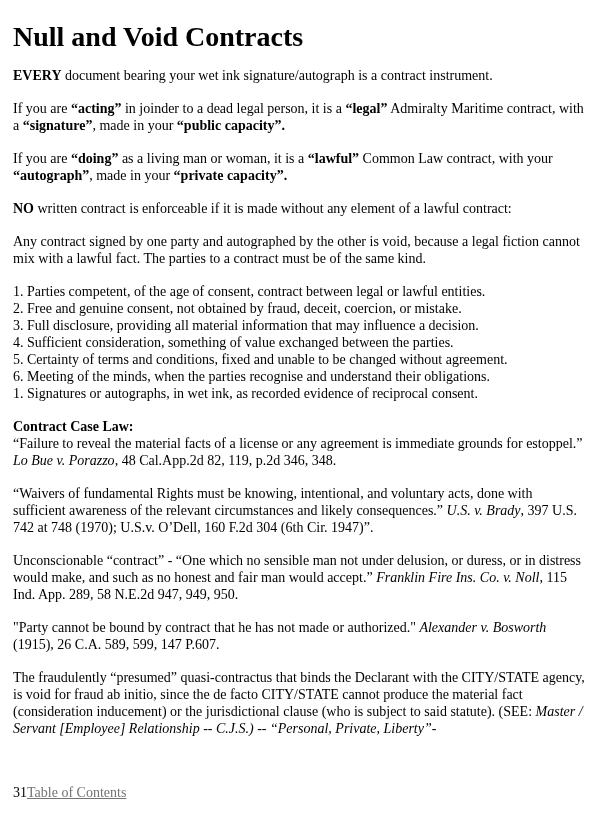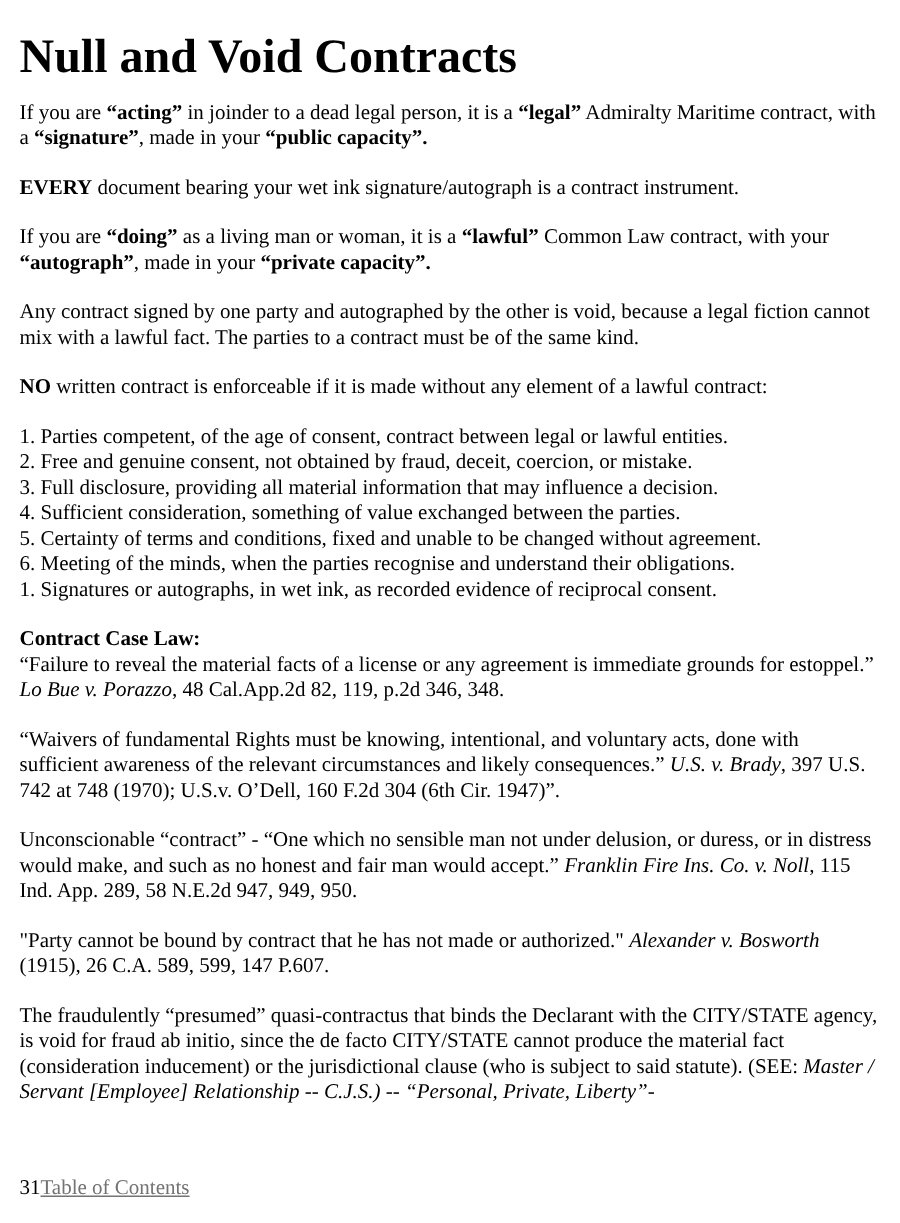--- a/index.html
+++ b/index.html
@@ -11,21 +11,21 @@
   }
   .page {
     position: relative; box-sizing: border-box;
     width: 600px; height: 815px;
     padding: 7px 15px 0 13px;
     overflow: hidden;
   }
   p { margin: 0 0 16px 0; }
   h1 {
     font-family: "Liberation Serif", "DejaVu Serif", serif;
-    font-size: 32px; line-height: 34px;
+    font-size: 28px; line-height: 34px;
     margin: 13px 0 13px 0; font-weight: bold;
   }
   .b { font-weight: bold; }
   .i { font-style: italic; }
   .list p { margin: 0; }
   .list { margin: 0 0 16px 0; }
   .caselaw-block { margin: 0 0 16px 0; }
   .footer {
     position: absolute; left: 13px; right: 15px; bottom: 14px;
     display: flex; align-items: baseline;
@@ -34,37 +34,37 @@
 </style>
 </head>
 <body>
 
 <div class="page">
 
 
   <h1>Null and Void Contracts</h1>
 
   <p>
-    <span>If you are </span><span class="b">“acting”</span><span> in joinder to a dead legal person, it is a </span><span class="b">“legal”</span><span> Admiralty Maritime contract, with a </span><span class="b">“signature”</span><span>, made in your </span><span class="b">“public capacity”.</span>
+    <span class="b">EVERY</span><span> document bearing your wet ink signature/autograph is a contract instrument.</span>
   </p>
 
   <p>
-    <span class="b">EVERY</span><span> document bearing your wet ink signature/autograph is a contract instrument.</span>
+    <span>If you are </span><span class="b">“acting”</span><span> in joinder to a dead legal person, it is a </span><span class="b">“legal”</span><span> Admiralty Maritime contract, with a </span><span class="b">“signature”</span><span>, made in your </span><span class="b">“public capacity”.</span>
   </p>
 
   <p>
     <span>If you are </span><span class="b">“doing”</span><span> as a living man or woman, it is a </span><span class="b">“lawful”</span><span> Common Law contract, with your </span><span class="b">“autograph”</span><span>, made in your </span><span class="b">“private capacity”.</span>
   </p>
 
   <p>
-    <span>Any contract signed by one party and autographed by the other is void, because a legal fiction cannot mix with a lawful fact. The parties to a contract must be of the same kind.</span>
+    <span class="b">NO</span><span> written contract is enforceable if it is made without any element of a lawful contract:</span>
   </p>
 
   <p>
-    <span class="b">NO</span><span> written contract is enforceable if it is made without any element of a lawful contract:</span>
+    <span>Any contract signed by one party and autographed by the other is void, because a legal fiction cannot mix with a lawful fact. The parties to a contract must be of the same kind.</span>
   </p>
 
   <div class="list">
     <p>1. Parties competent, of the age of consent, contract between legal or lawful entities.</p>
     <p>2. Free and genuine consent, not obtained by fraud, deceit, coercion, or mistake.</p>
     <p>3. Full disclosure, providing all material information that may influence a decision.</p>
     <p>4. Sufficient consideration, something of value exchanged between the parties.</p>
     <p>5. Certainty of terms and conditions, fixed and unable to be changed without agreement.</p>
     <p>6. Meeting of the minds, when the parties recognise and understand their obligations.</p>
     <p>1. Signatures or autographs, in wet ink, as recorded evidence of reciprocal consent.</p>

